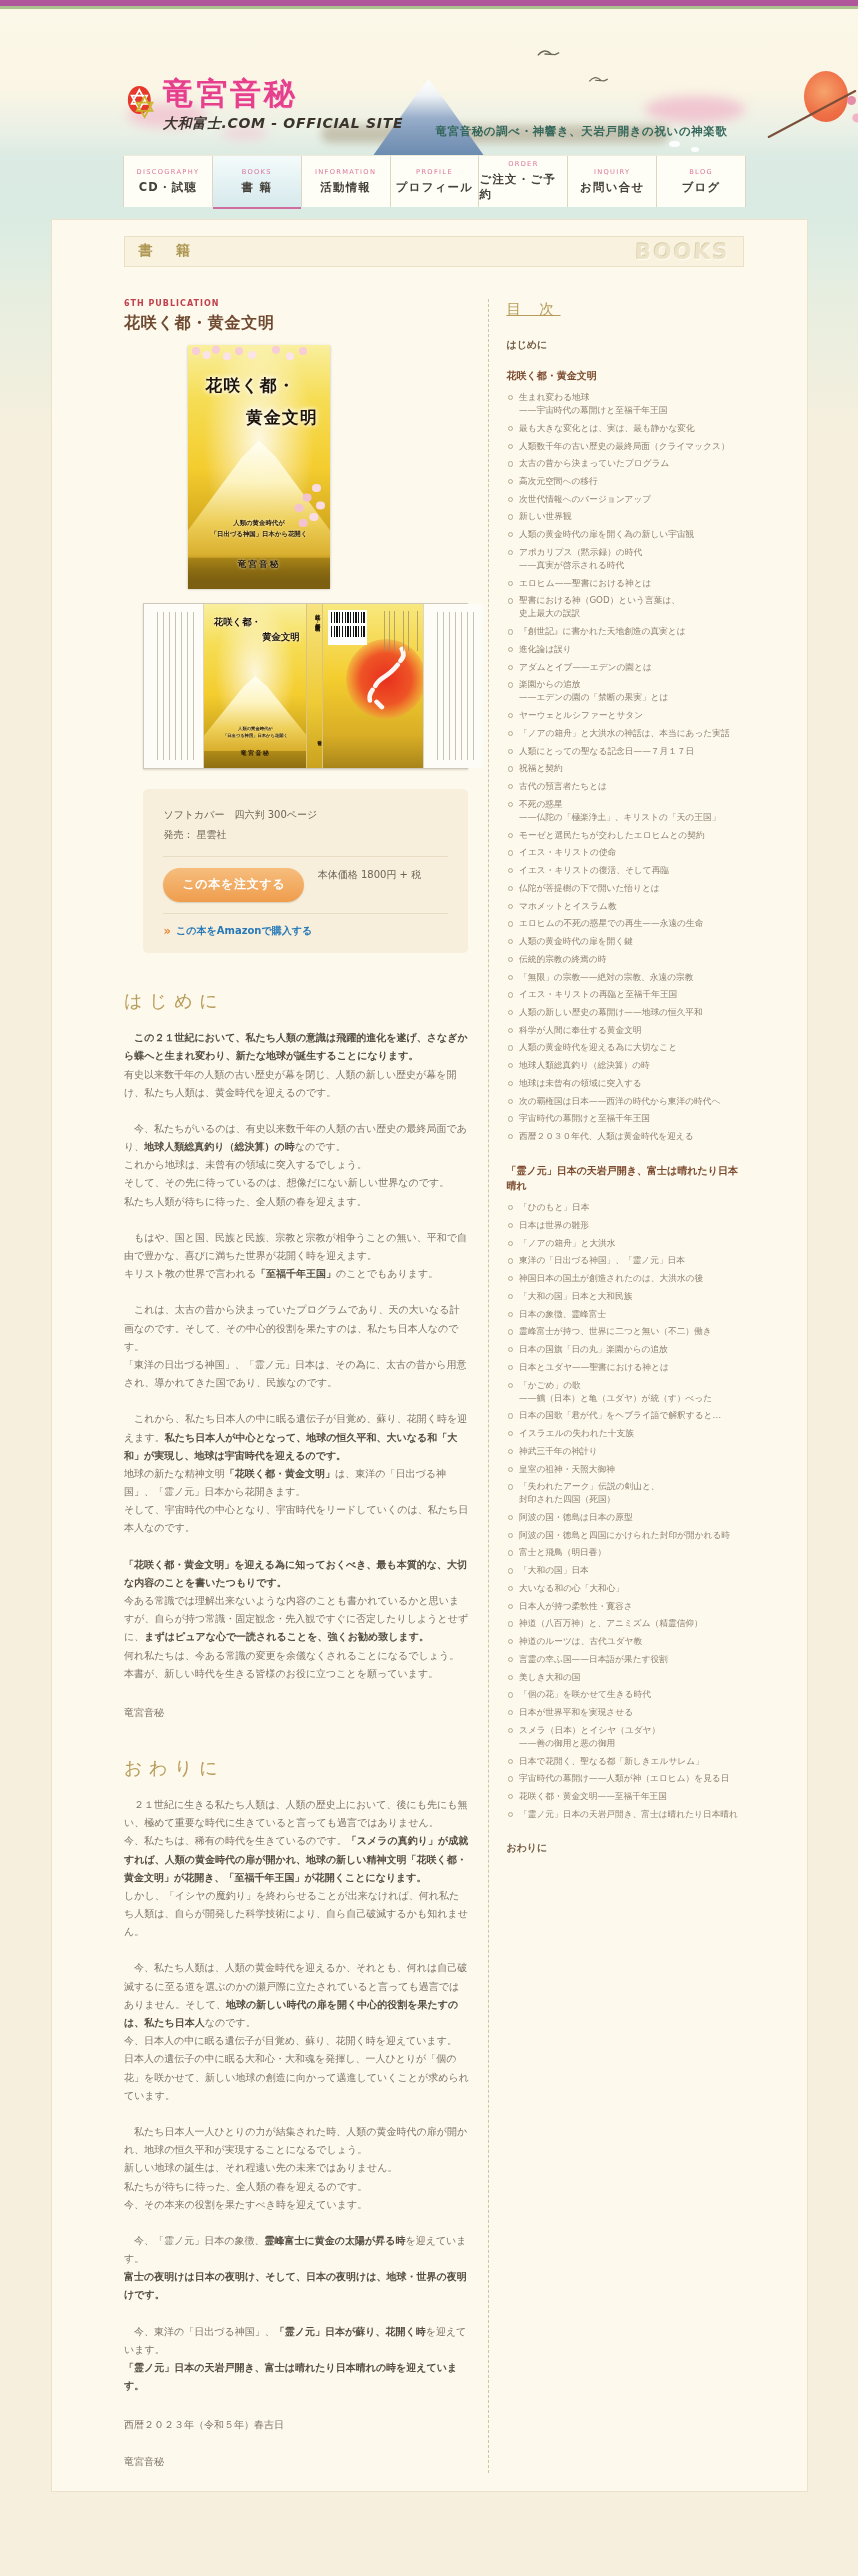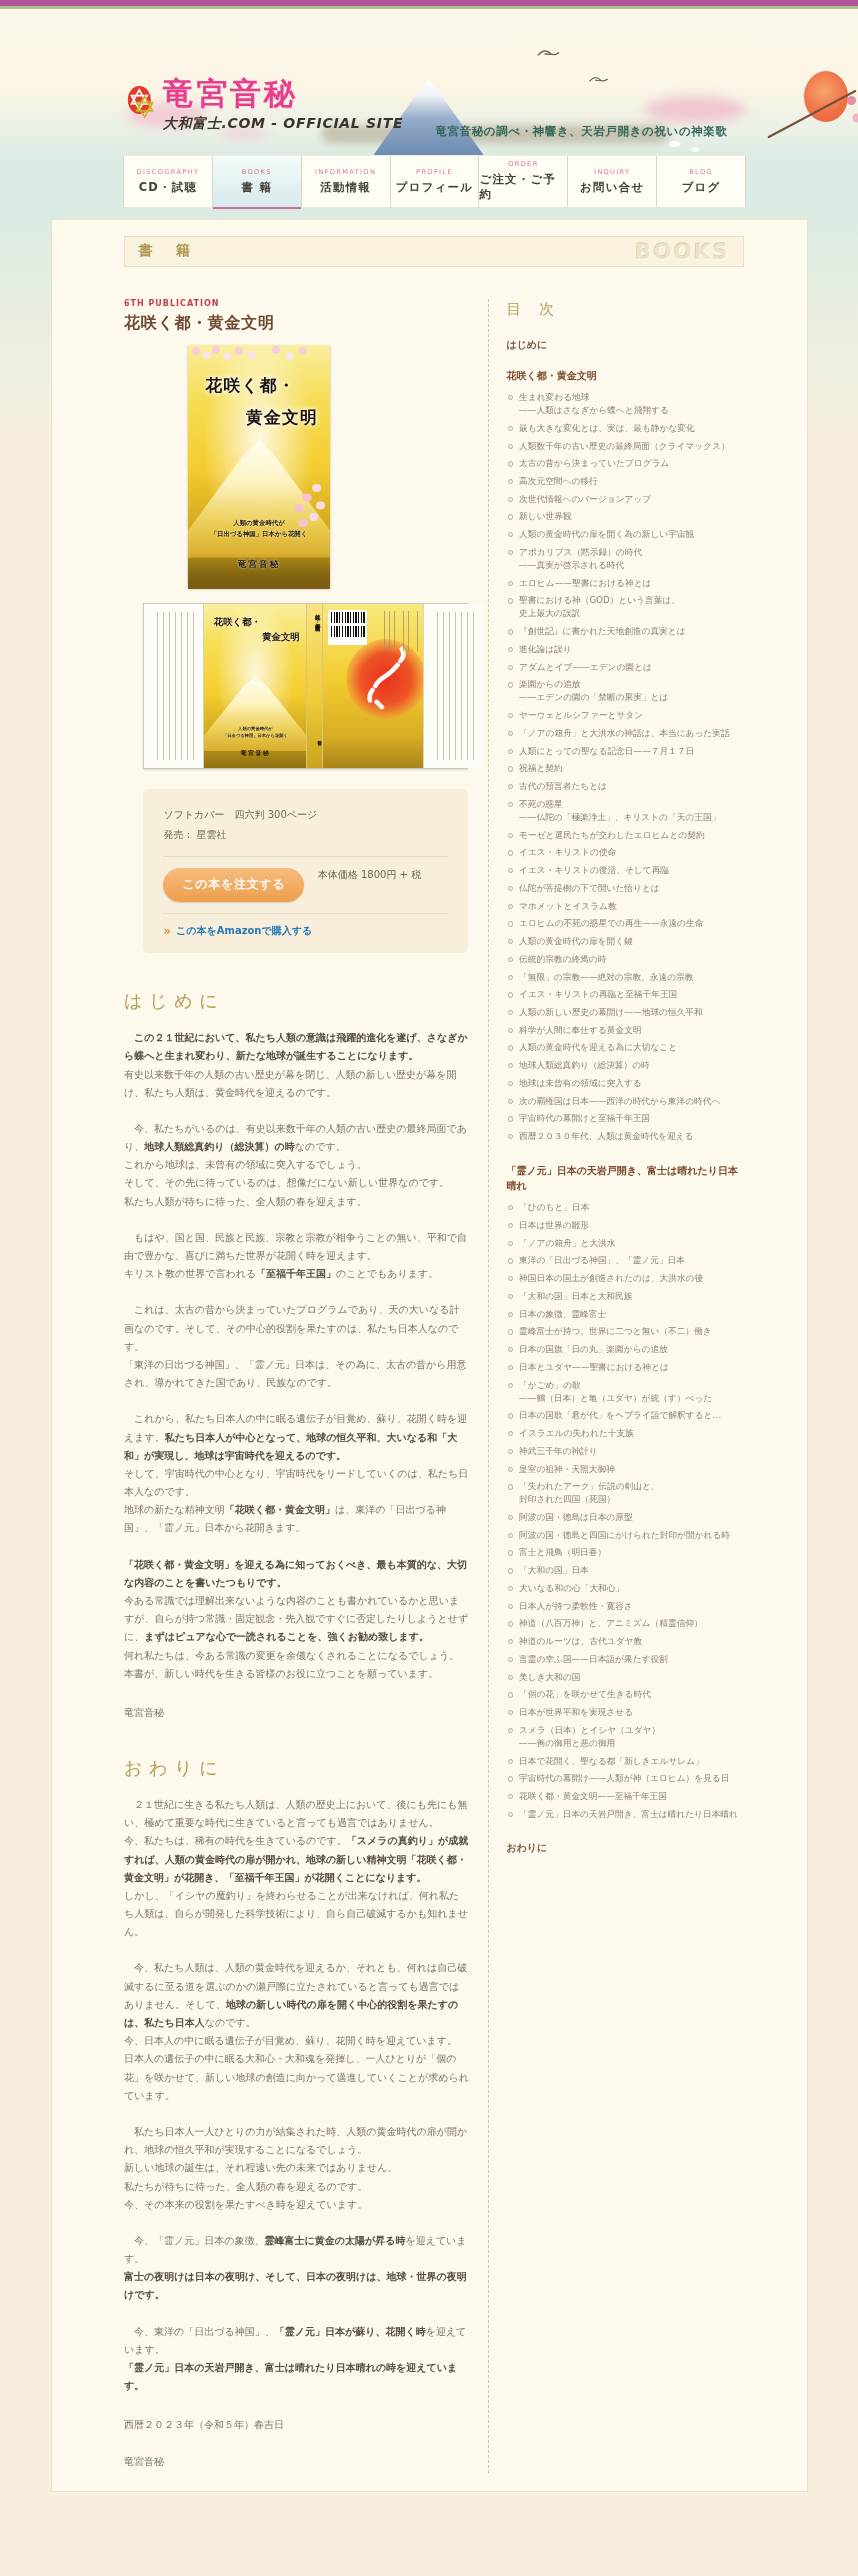--- a/index.html
+++ b/index.html
@@ -176,21 +176,21 @@
   
   .sec-h{font-size:18px;color:#b79c59;letter-spacing:6.7px;font-weight:500;margin:36px 0 16px;
     font-family:"DejaVu Serif","Liberation Serif",serif;}
   .para{font-size:10px;line-height:1.82;color:#7c7365;margin-bottom:18px;}
   .para b{color:#564e44;}
   .signature{font-size:10px;color:#7c7365;margin:23px 0 4px;}
   .dateline{font-size:10px;color:#7c7365;margin:23px 0 0;}
 
   
   .toc-h{font-size:14.7px;color:#b79c59;letter-spacing:6.7px;font-weight:500;margin:1.3px 0 19px;
-    font-family:"DejaVu Serif","Liberation Serif",serif;}
+    font-family:"DejaVu Serif","Liberation Serif",serif;text-decoration:underline;}
   .toc-label{font-size:10px;font-weight:bold;color:#77614a;margin:0 0 16px;}
   .toc-label.end{margin:19px 0 0;}
   .toc-sec-title{font-size:10px;font-weight:bold;color:#7c4a2e;line-height:1.5;margin:0 0 8px;}
   .toc-ul{list-style:none;margin:0 0 20px;padding:0;}
   .toc-item{position:relative;padding-left:12.7px;font-size:8.7px;color:#8d8070;line-height:1.5;margin-bottom:4.7px;}
   .toc-item::before{content:"";position:absolute;left:1.3px;top:4px;width:3.3px;height:3.3px;border-radius:50%;
     border:0.7px solid #b5a890;}
   .toc-line{display:block;}
 </style>
 </head>
@@ -372,22 +372,22 @@
             <div class="para">
               <div><span>　もはや、国と国、民族と民族、宗教と宗教が相争うことの無い、平和で自由で豊かな、喜びに満ちた世界が花開く時を迎えます。</span></div>
               <div><span>キリスト教の世界で言われる</span><b>「至福千年王国」</b><span>のことでもあります。</span></div>
             </div>
             <div class="para">
               <div><span>　これは、太古の昔から決まっていたプログラムであり、天の大いなる計画なのです。そして、その中心的役割を果たすのは、私たち日本人なのです。</span></div>
               <div><span>「東洋の日出づる神国」、「霊ノ元」日本は、その為に、太古の昔から用意され、導かれてきた国であり、民族なのです。</span></div>
             </div>
             <div class="para">
               <div><span>　これから、私たち日本人の中に眠る遺伝子が目覚め、蘇り、花開く時を迎えます。</span><b>私たち日本人が中心となって、地球の恒久平和、大いなる和「大和」が実現し、地球は宇宙時代を迎えるのです。</b></div>
+              <div><span>地球の新たな精神文明</span><b>「花咲く都・黄金文明」</b><span>は、東洋の「日出づる神国」、「霊ノ元」日本から花開きます。</span></div>
               <div><span>そして、宇宙時代の中心となり、宇宙時代をリードしていくのは、私たち日本人なのです。</span></div>
-              <div><span>地球の新たな精神文明</span><b>「花咲く都・黄金文明」</b><span>は、東洋の「日出づる神国」、「霊ノ元」日本から花開きます。</span></div>
             </div>
             <div class="para">
               <div><b>「花咲く都・黄金文明」を迎える為に知っておくべき、最も本質的な、大切な内容のことを書いたつもりです。</b></div>
               <div><span>今ある常識では理解出来ないような内容のことも書かれているかと思いますが、自らが持つ常識・固定観念・先入観ですぐに否定したりしようとせずに、</span><b>まずはピュアな心で一読されることを、強くお勧め致します。</b></div>
               <div><span>何れ私たちは、今ある常識の変更を余儀なくされることになるでしょう。</span></div>
               <div><span>本書が、新しい時代を生きる皆様のお役に立つことを願っています。</span></div>
             </div>
           </div>
         <div class="signature">竜宮音秘</div>
 
@@ -423,21 +423,21 @@
       </div>
 
       <aside class="col-right">
         <h2 class="toc-h">目 次</h2>
         <div class="toc-label">はじめに</div>
         <div>
             <div class="toc-sec-title">花咲く都・黄金文明</div>
             <ul class="toc-ul">
               <li class="toc-item">
                 <span class="toc-line">生まれ変わる地球</span>
-                <span class="toc-line cont">——人類はさなぎから蝶へと飛翔する</span>
+                <span class="toc-line cont">——宇宙時代の幕開けと至福千年王国</span>
               </li>
               <li class="toc-item">
                 <span class="toc-line">最も大きな変化とは、実は、最も静かな変化</span>
               </li>
               <li class="toc-item">
                 <span class="toc-line">人類数千年の古い歴史の最終局面（クライマックス）</span>
               </li>
               <li class="toc-item">
                 <span class="toc-line">太古の昔から決まっていたプログラム</span>
               </li>

